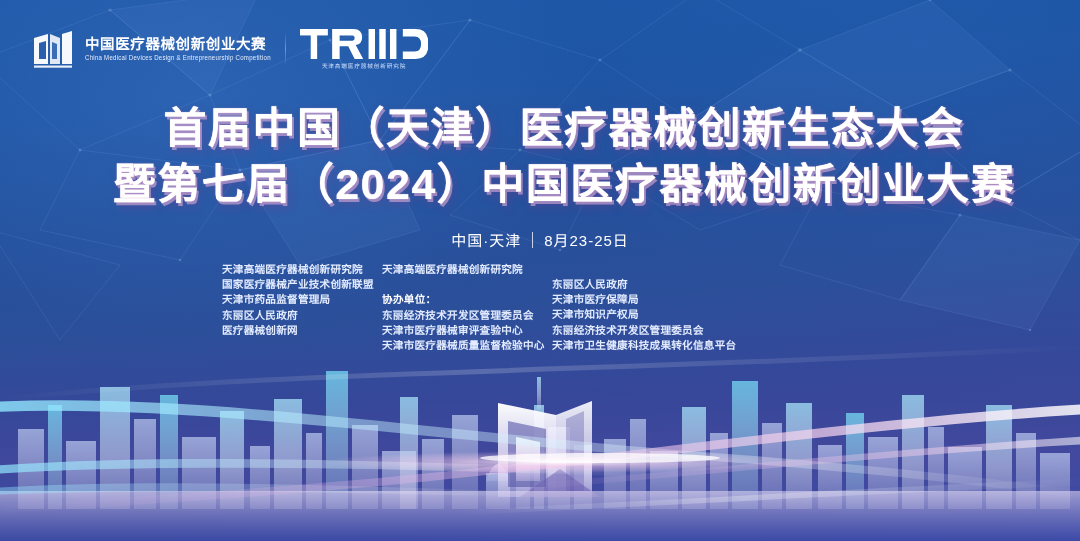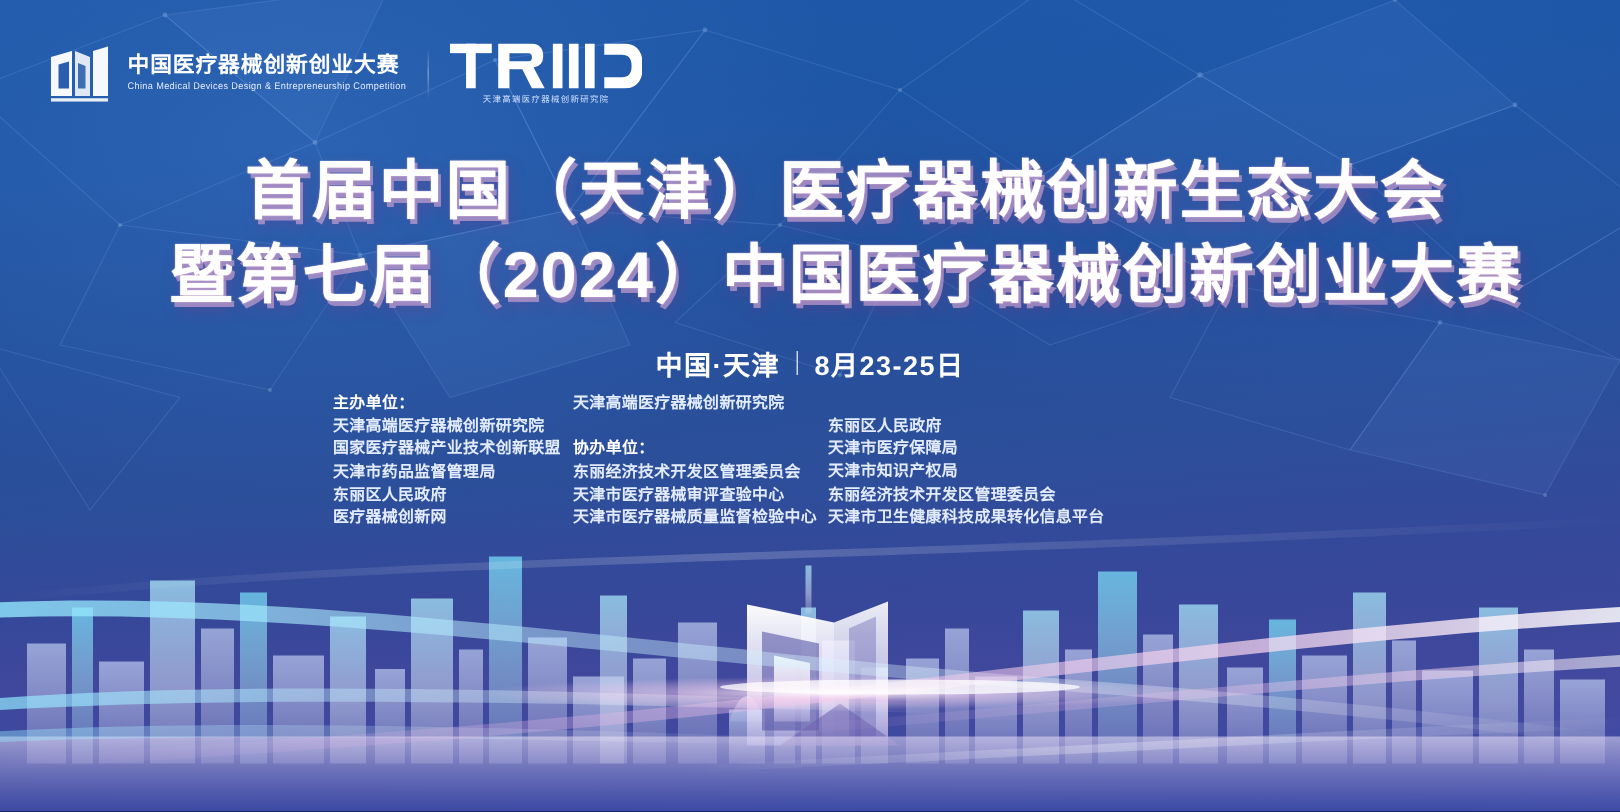--- a/index.html
+++ b/index.html
@@ -138,22 +138,22 @@
     top: 229px;
     left: 0; right: 0;
     text-align: center;
     z-index: 5;
     display: flex;
     align-items: center;
     justify-content: center;
     gap: 11px;
   }
   .date-city, .date-range {
-    font-size: 18px;
-    font-weight: 700;
+    font-size: 15px;
+    font-weight: 400;
     color: #ffffff;
     letter-spacing: 1px;
     white-space: nowrap;
   }
   .date-sep {
     width: 1px;
     height: 16px;
     background: rgba(255,255,255,0.75);
     display: inline-block;
   }
@@ -427,21 +427,20 @@
 
   <div class="datebar">
     <span class="date-city">中国·天津</span>
     <span class="date-sep"></span>
     <span class="date-range">8月23-25日</span>
   </div>
 
   <div class="orgs">
 
     <div class="org-col org-col-1">
-      <div class="org-head">主办单位：</div>
       <div class="org-item">天津高端医疗器械创新研究院</div>
       <div class="org-item">国家医疗器械产业技术创新联盟</div>
       <div class="org-item">天津市药品监督管理局</div>
       <div class="org-item">东丽区人民政府</div>
       <div class="org-item">医疗器械创新网</div>
     </div>
 
     <div class="org-col org-col-2">
       <div class="org-item">天津高端医疗器械创新研究院</div>
       <div class="org-gap"></div>

